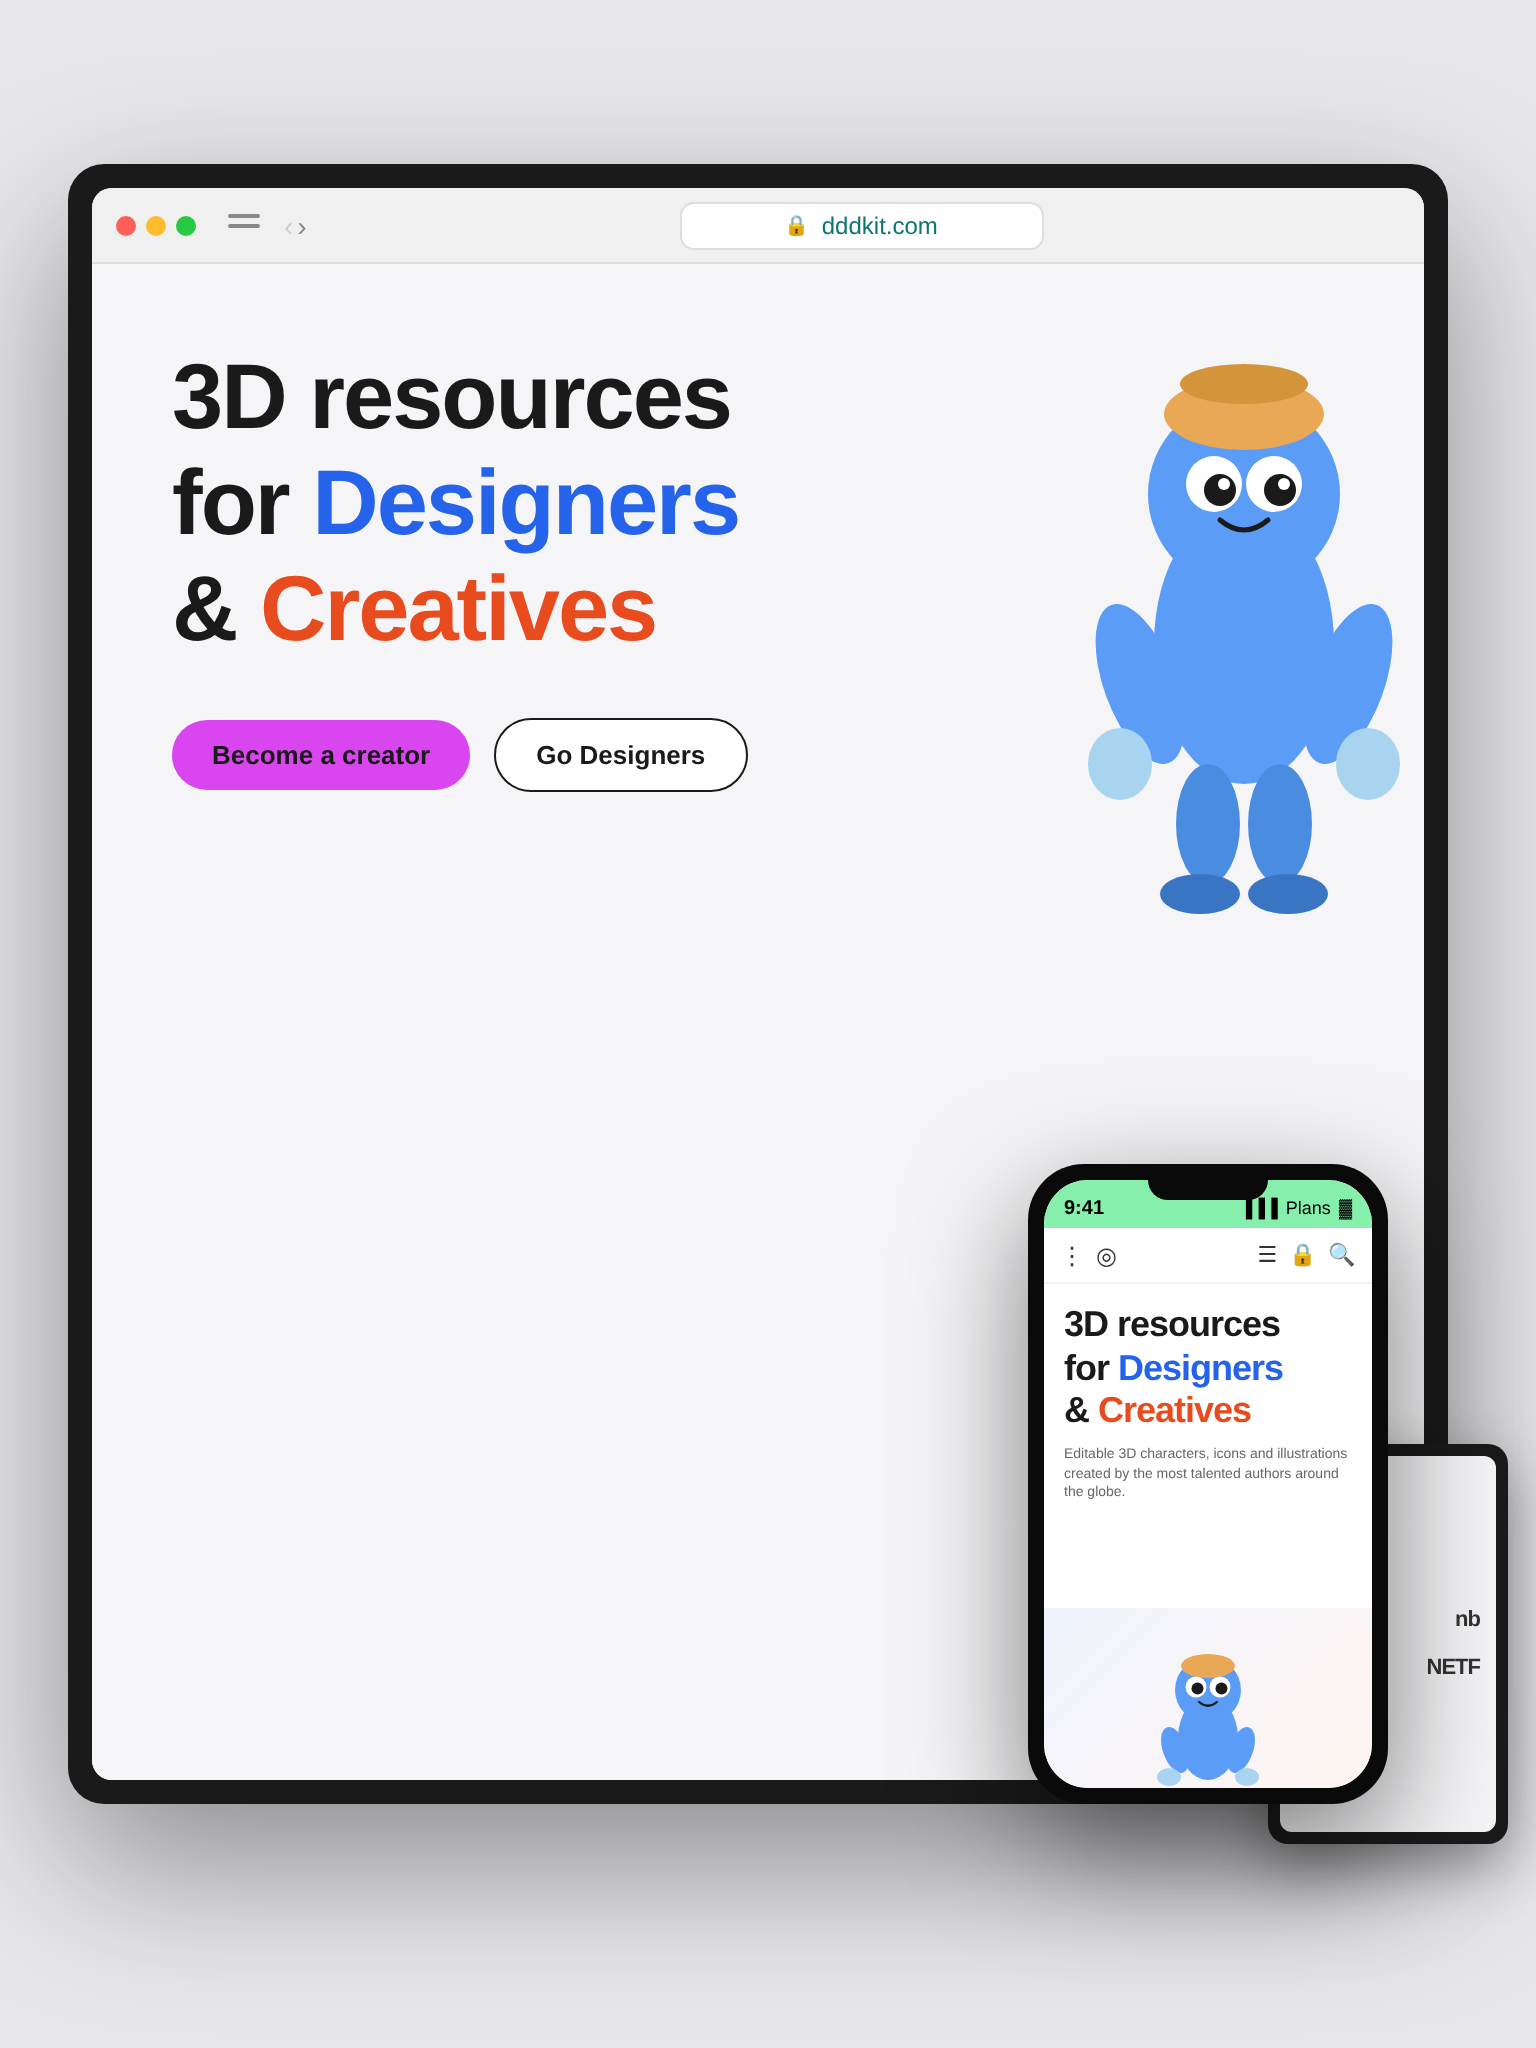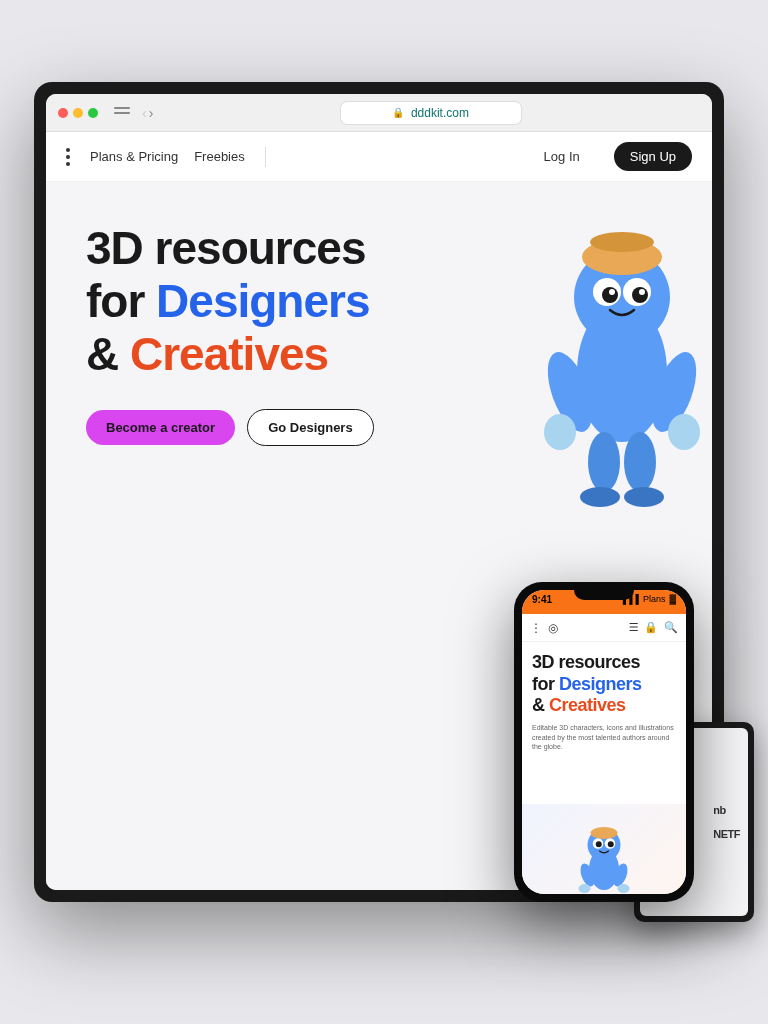--- a/index.html
+++ b/index.html
@@ -297,24 +297,24 @@
       width: 100%;
       height: 100%;
       background: #fff;
       border-radius: 22px;
       overflow: hidden;
       display: flex;
       flex-direction: column;
     }
 
     .phone-status-bar {
-      background: #f97316;
+      background: #86efac;
       height: 24px;
       display: flex;
-      align-items: flex-start;
+      align-items: center;
       justify-content: space-between;
       padding: 4px 10px 0;
       flex-shrink: 0;
     }
 
     .phone-time {
       font-size: 10px;
       font-weight: 600;
       color: #000;
     }
@@ -425,21 +425,21 @@
       display: flex;
       align-items: center;
       justify-content: flex-end;
       padding-right: 8px;
     }
 
     .tablet-logos {
       display: flex;
       flex-direction: column;
       gap: 12px;
-      align-items: flex-start;
+      align-items: flex-end;
     }
 
     .tablet-logo-text {
       font-size: 11px;
       font-weight: 700;
       color: #333;
       letter-spacing: -0.5px;
     }
 
     
@@ -482,35 +482,20 @@
           <span class="nav-arrow">›</span>
         </div>
         <div class="address-bar">
           <div class="address-bar-inner">
             <span class="lock-icon">🔒</span>
             <span class="address-text">dddkit.com</span>
           </div>
         </div>
       </div>
 
-      <div class="site-nav">
-        <div class="menu-dots">
-          <span></span>
-            <span></span>
-            <span></span>
-        </div>
-        <div class="nav-links">
-          <span class="nav-link">Plans &amp; Pricing</span>
-          <span class="nav-link">Freebies</span>
-        </div>
-        <div class="nav-divider"></div>
-        <div class="nav-spacer"></div>
-        <span class="btn-login">Log In</span>
-        <button class="btn-signup">Sign Up</button>
-      </div>
 
       <div class="hero">
         <div class="hero-inner">
           <div class="hero-top">
             <div class="hero-headline">
               <span>3D resources</span><br>
               <span>for </span><span class="text-blue">Designers</span><br>
               <span>&amp; </span><span class="text-orange">Creatives</span>
             </div>
             <div class="hero-buttons">

